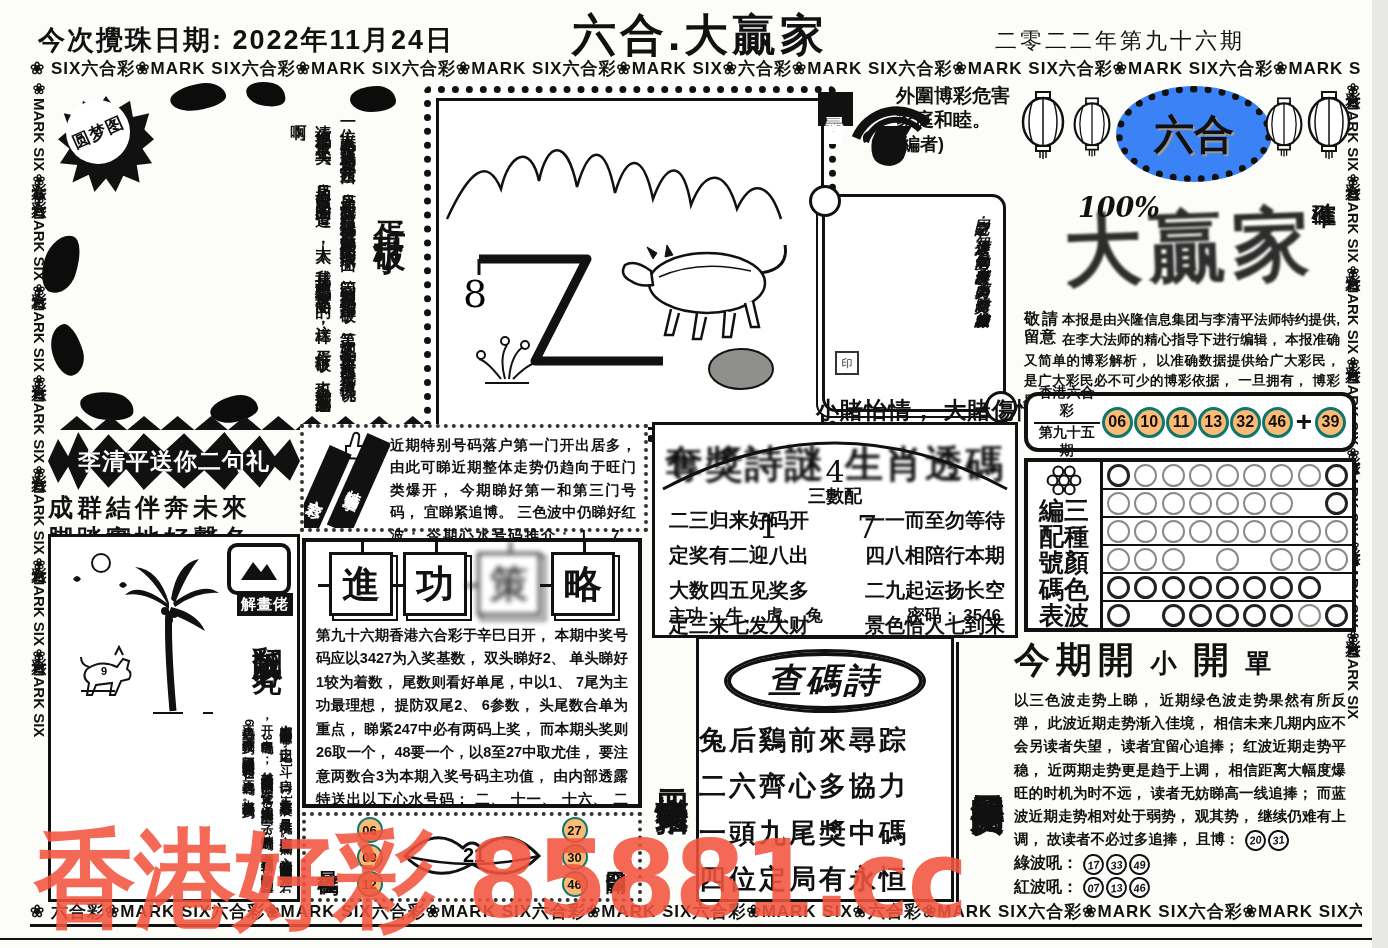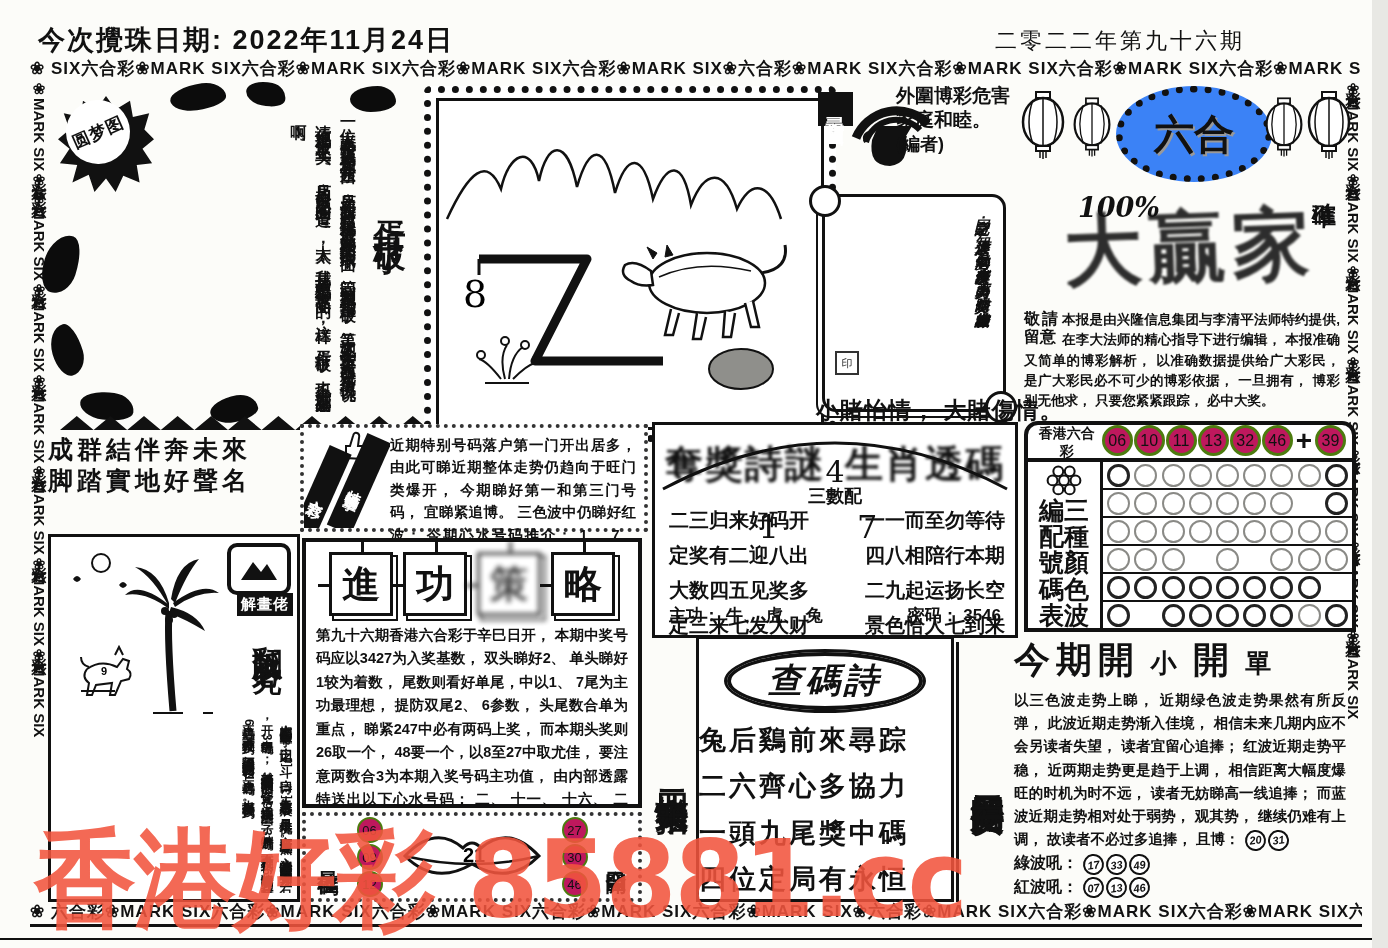--- a/index.html
+++ b/index.html
@@ -56,25 +56,25 @@
   #liuhe-badge span{font-size:40px;font-weight:900;text-shadow:2px 2px 0 #999;}
   .lantern{position:absolute;top:6px;}
   #pct{position:absolute;left:58px;top:108px;font-size:27px;font-style:italic;font-weight:bold;font-family:"DejaVu Serif",serif;}
   #dayingjia{position:absolute;left:30px;top:112px;width:280px;text-align:center;font-size:78px;font-weight:900;
      font-family:"DejaVu Serif",serif;filter:blur(1.2px);opacity:.88;transform:rotate(-2deg);letter-spacing:6px;}
   #zhunque{position:absolute;right:2px;top:100px;writing-mode:vertical-rl;font-size:24px;font-weight:900;filter:blur(.4px);}
   #notice{position:absolute;left:4px;top:226px;width:316px;font-size:13.5px;font-weight:bold;line-height:1.5;text-align:justify;}
   #notice-lead{float:left;width:34px;font-size:16px;font-weight:900;line-height:1.1;margin-right:4px;}
   
   #results{left:1024px;top:392px;width:332px;height:60px;border:4px solid #111;border-radius:14px;background:#fff;
-     display:flex;align-items:flex-start;padding:0 6px;box-sizing:border-box;gap:2px;margin-top:29px;}
+     display:flex;align-items:center;padding:0 6px;box-sizing:border-box;gap:2px;}
   #results-labels{width:86px;font-size:14px;font-weight:bold;text-align:center;font-family:"DejaVu Serif",serif;}
   #results-labels .lab1{border-bottom:2px solid #111;padding-bottom:2px;}
-  .ball{display:inline-flex;width:31px;height:31px;border:3px solid #4d7c0f;border-radius:50%;align-items:center;
-     justify-content:center;font-size:16px;font-weight:normal;background:#be185d;box-sizing:border-box;flex:none;}
+  .ball{display:inline-flex;width:31px;height:31px;border:3px solid #0f766e;border-radius:50%;align-items:center;
+     justify-content:center;font-size:16px;font-weight:bold;background:#fdba74;box-sizing:border-box;flex:none;}
   #results .balls{display:flex;gap:1px;}
   #results-plus{font-size:28px;font-weight:bold;margin:0 1px;}
   
   #color-table{left:1024px;top:458px;width:332px;height:174px;border:4px solid #111;display:flex;background:#fff;box-sizing:border-box;}
   #ct-left{width:72px;border-right:3px solid #111;display:flex;flex-direction:column;align-items:center;padding-top:2px;}
   #ct-chars{display:grid;grid-template-columns:1fr 1fr;font-size:25px;font-weight:900;line-height:1.05;direction:rtl;}
   #ct-rows{flex:1;display:flex;flex-direction:column;}
   .ct-row{flex:1;display:flex;align-items:center;justify-content:space-around;border-bottom:2px solid #111;padding:0 2px;}
   .ct-row:last-child{border-bottom:none;}
   .ct-c{width:23px;height:23px;border-radius:50%;box-sizing:border-box;}
@@ -150,20 +150,21 @@
   #watermark{left:34px;top:812px;font-size:102px;font-weight:900;color:#f2553e;opacity:.88;letter-spacing:-2px;
      white-space:nowrap;z-index:40;font-family:"DejaVu Sans",sans-serif;transform:scaleY(1.05);}
   svg{display:block;}
 </style>
 </head>
 <body>
 
 <div id="page">
 
   <div class="abs" id="draw-date">今次攪珠日期:  2022年11月24日</div>
+  <div class="abs" id="main-title">六合.大贏家</div>
   <div class="abs" id="issue">二零二二年第九十六期</div>
 
   <div class="abs strip" id="strip-top">❀ SIX六合彩❀MARK SIX六合彩❀MARK SIX六合彩❀MARK SIX六合彩❀MARK SIX❀六合彩❀MARK SIX六合彩❀MARK SIX六合彩❀MARK SIX六合彩❀MARK SIX六合彩❀MARK SIX六合彩❀MARK SIX</div>
   <div class="abs strip" id="strip-bottom">❀ 六合彩❀MARK SIX六合彩❀MARK SIX六合彩❀MARK SIX六合彩❀MARK SIX六合彩❀MARK SIX❀六合彩❀MARK SIX六合彩❀MARK SIX六合彩❀MARK SIX六合彩❀MARK SIX六合彩❀MARK SIX❀</div>
   <div class="abs vstrip" id="strip-left">❀MARK SIX六合彩❀六合彩❀MARK SIX六合彩❀MARK SIX六合彩❀MARK SIX六合彩❀MARK SIX六合彩❀MARK SIX六合彩❀MARK SIX</div>
   <div class="abs vstrip" id="strip-right">六合彩❀MARK SIX六合彩❀MARK SIX六合彩❀MARK SIX六合彩❀MARK SIX六合彩❀MARK SIX六合彩❀MARK SIX六合彩❀MARK SIX</div>
   <div class="abs" id="page-bottom-rule"></div>
 
   <div class="abs" id="story-block">
     <div id="dream-badge"></div>
@@ -375,20 +376,21 @@
           <span class="ct-c c2"></span>
           <span class="ct-c c2"></span>
           <span class="ct-c c2"></span>
           <span class="ct-c c1"></span>
           <span class="ct-c c2"></span>
         </div>
       </div>
   </div>
 
   <div class="abs" id="banner-li">
+    <div id="banner-li-top">李清平送你二句礼</div>
     <div id="banner-li-lines">
       <div>成群結伴奔未來</div>
       <div>脚踏實地好聲名</div>
     </div>
   </div>
 
   <div class="abs" id="special-box">
     <div id="special-badge">
       <svg id="thumb-icon" width="34" height="30" viewBox="0 0 34 30">
         <path d="M8 28 v-12 h4 l3 -10 q1 -4 4 -3 q3 1 2 5 l-1 8 h9 q4 0 3 4 l-2 6 q-1 3 -5 3 z" fill="#fff" stroke="#111" stroke-width="2"></path>

